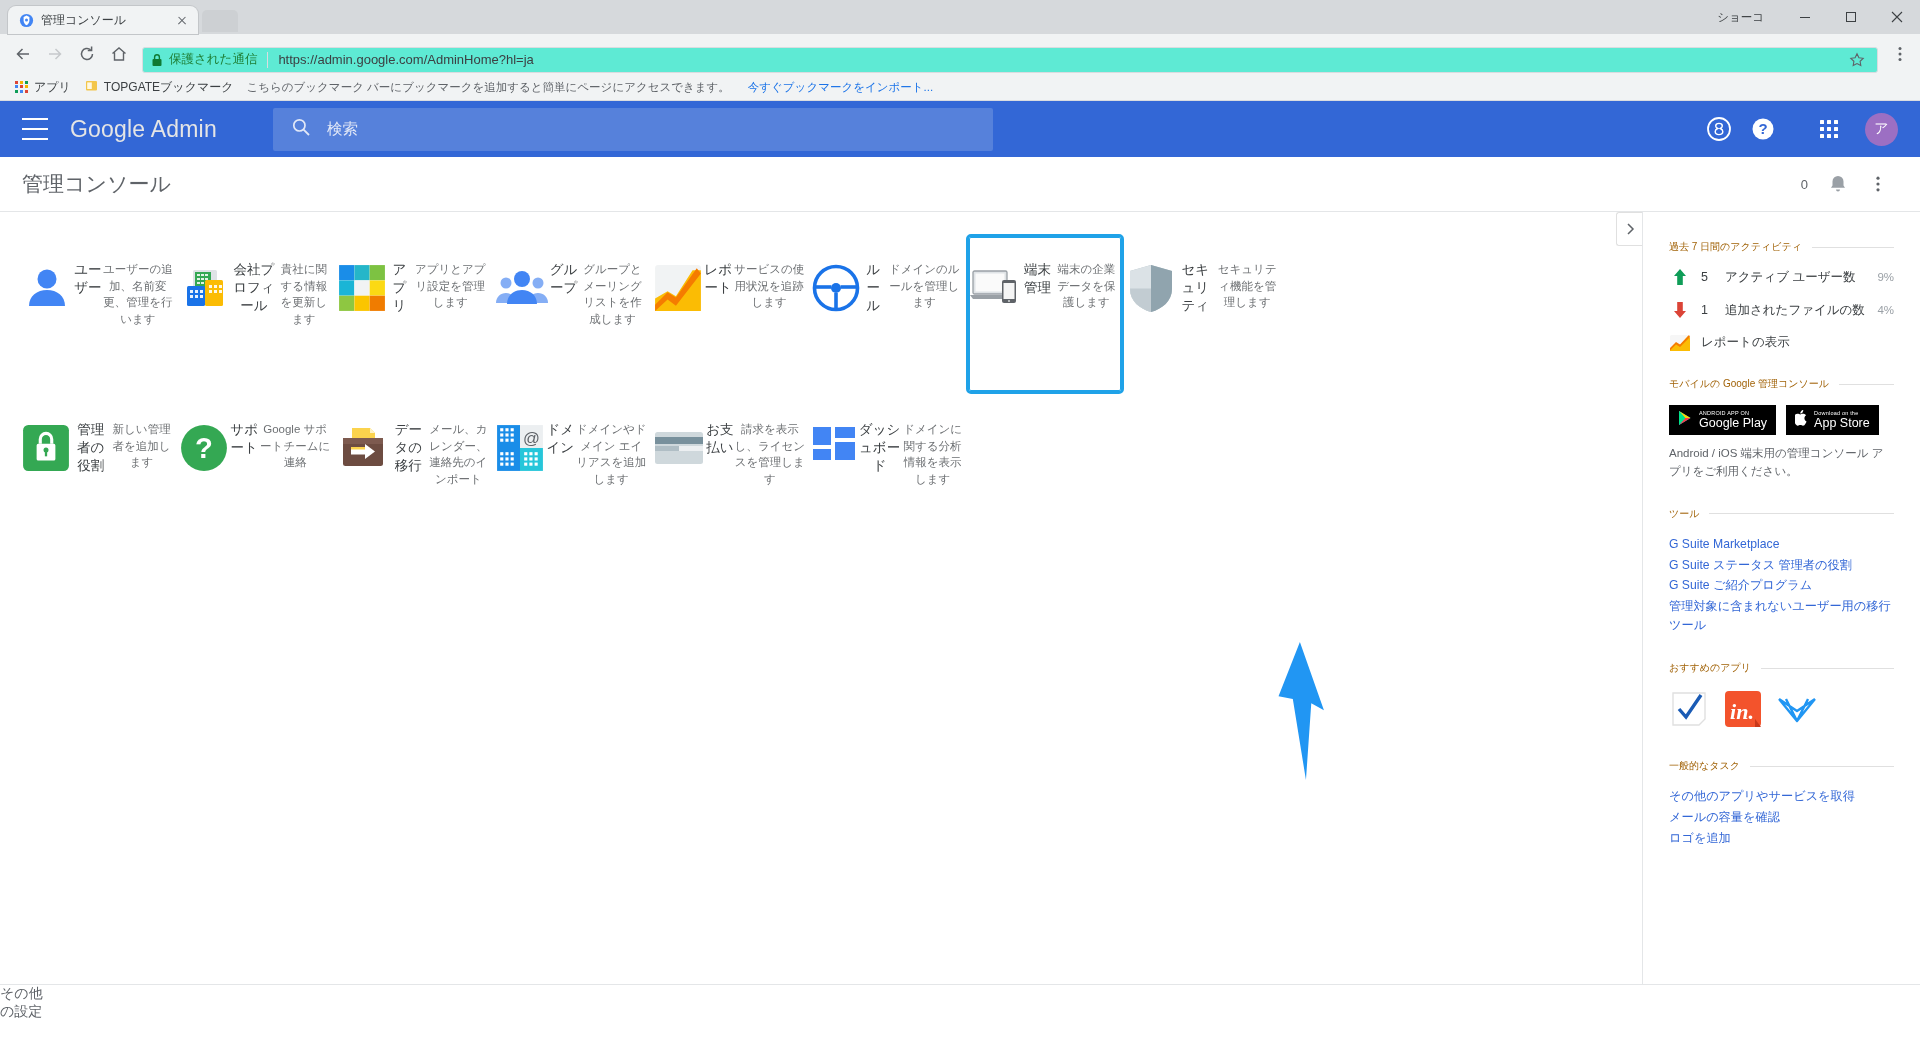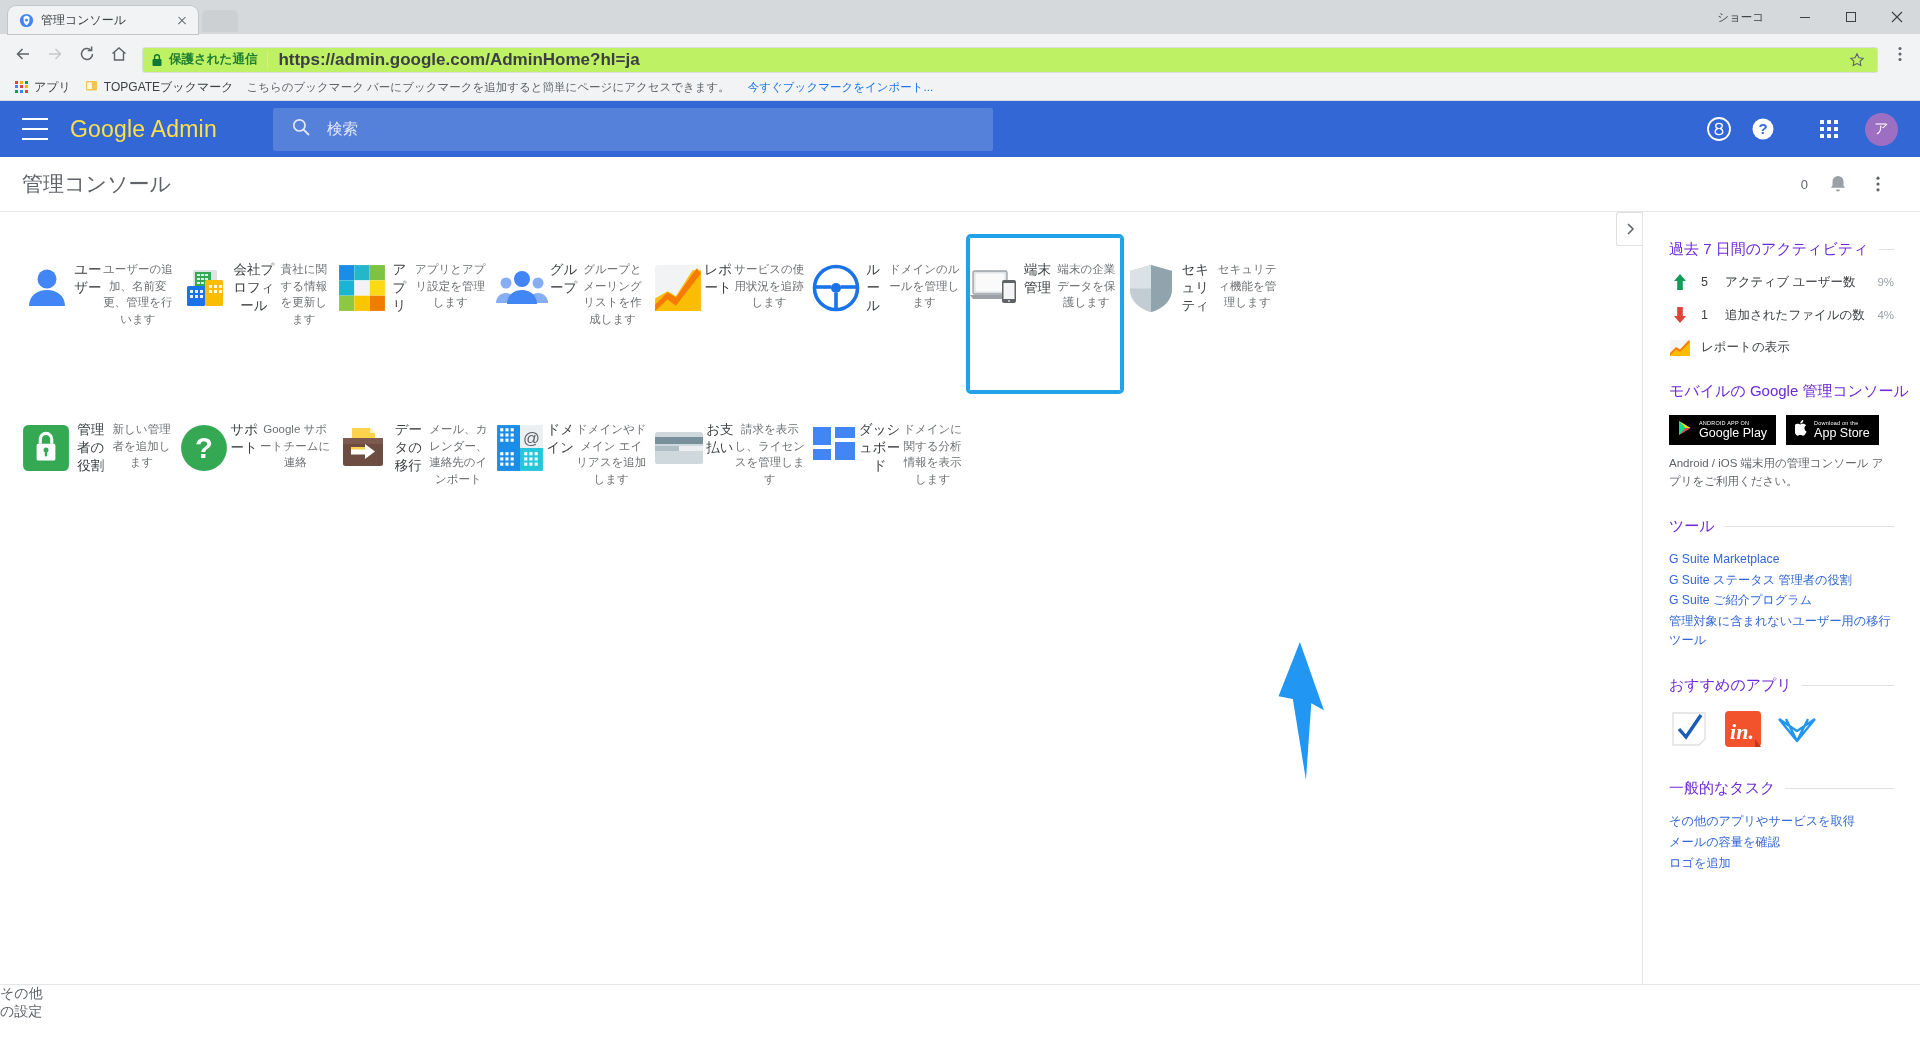--- a/index.html
+++ b/index.html
@@ -49,28 +49,28 @@
   .win-label { font-size: 11.5px; color:#3c4043; margin-right: 18px; }
   .win-btn { width: 46px; height: 34px; display:flex; align-items:center; justify-content:center; }
   .win-btn svg { display:block; }
 
   .toolbar {
     height: 40px; background: #f1f3f4; display: flex; align-items: center;
     padding: 0 8px; gap: 2px; border-bottom: 1px solid #f1f3f4;
   }
   .nav-btn { width: 30px; height: 30px; display: flex; align-items: center; justify-content: center; border-radius: 50%; }
   .omnibox {
-    flex: 1; height: 26px; background: #bef264; border: 1px solid #dadce0;
+    flex: 1; height: 26px; background: #5eead4; border: 1px solid #dadce0;
     border-radius: 3px; display: flex; align-items: center;
-    margin: 12px 8px 0 6px; padding: 0 8px; gap: 6px; font-weight: bold;
+    margin: 12px 8px 0 6px; padding: 0 8px; gap: 6px;
   }
   .lock-ico { width: 12px; height: 14px; position: relative; flex:0 0 12px;}
   .secure-text { font-size: 12.5px; color: #1e7e34; white-space: nowrap; }
   .omni-sep { width: 1px; height: 16px; background: #dadce0; margin: 0 4px; }
-  .omni-url { font-size: 17px; color: #3c4043; white-space: nowrap; }
+  .omni-url { font-size: 13px; color: #3c4043; white-space: nowrap; }
   .star-ico, .menu-ico { width: 24px; height: 24px; display:flex; align-items:center; justify-content:center;}
 
   .bookmarks {
     height: 27px; background: #f1f3f4; display: flex; align-items: center;
     padding: 0 8px; gap: 0px; border-bottom: 1px solid #dadce0;
     font-size: 12px; color: #3c4043;
   }
   .bm-item { display: flex; align-items: center; gap: 6px; padding: 2px 7px; white-space: nowrap; }
   .bm-note { color: #5f6368; font-size: 11.5px; margin-left: 6px; white-space: nowrap; }
   .bm-link { color: #1a73e8; font-size: 11.5px; margin-left: 18px; white-space: nowrap; }
@@ -79,21 +79,21 @@
 
   
   .page { flex: 1; position: relative; background: #fff; overflow: hidden; display: flex; flex-direction: column;}
 
   .gbar {
     height: 56px; background: #3367d6; display: flex; align-items: center;
     padding: 0 22px; flex: 0 0 56px;
   }
   .hamburger { width: 26px; height: 22px; display: flex; flex-direction: column; justify-content: space-between; margin-right: 22px;}
   .hamburger i { display:block; height: 2px; background: #fff; width: 26px; }
-  .brand { color:#fde047; font-size: 23px; letter-spacing: .2px; font-weight: 400; white-space: nowrap;}
+  .brand { color:#e5e5e5; font-size: 23px; letter-spacing: .2px; font-weight: 400; white-space: nowrap;}
   .searchbox {
     width: 720px; height: 43px; background: #5681db; border-radius: 2px;
     margin-left: 56px; display: flex; align-items: center; padding: 0 18px; gap: 16px;
   }
   .search-ph { color: #e2e8f7; font-size: 15.5px; }
   .gbar-spacer { flex: 1; }
   .gbar-ico { width: 44px; height: 44px; display: flex; align-items: center; justify-content: center; }
   .avatar {
     width: 33px; height: 33px; border-radius: 50%; background: #9c6fc3;
     color: #fff; display: flex; align-items: center; justify-content: center;
@@ -132,21 +132,21 @@
     border-radius: 3px 0 0 3px; display: flex; align-items: center; justify-content: center;
     z-index: 5;
   }
 
   
   .rpanel {
     width: 278px; flex: 0 0 278px; border-left: 1px solid #e4e6e8;
     padding: 28px 26px 0 26px; background: #fff; overflow: hidden;
   }
   .sec-head { display: flex; align-items: center; gap: 10px; margin-bottom: 14px; }
-  .sec-title { font-size: 15px; color: #6d28d9; white-space: nowrap; }
+  .sec-title { font-size: 10px; color: #a16207; white-space: nowrap; }
   .sec-rule { flex: 1; height: 1px; background: #e0e0e0; }
   .act-row { display: flex; align-items: center; margin-bottom: 15px; gap: 10px; }
   .act-ico { width: 22px; flex: 0 0 22px; display: flex; justify-content: center;}
   .act-num { font-size: 12.5px; color: #3c4043; width: 14px; flex: 0 0 14px;}
   .act-label { font-size: 12.5px; color: #3c4043; flex: 1; white-space: nowrap;}
   .act-pct { font-size: 11.5px; color: #9aa0a6; }
   .act-link { font-size: 12.5px; color: #3c4043; }
   .badges { display: flex; gap: 10px; margin: 4px 0 10px 0; }
   .badge {
     height: 30px; background: #000; border-radius: 0; display: flex;

